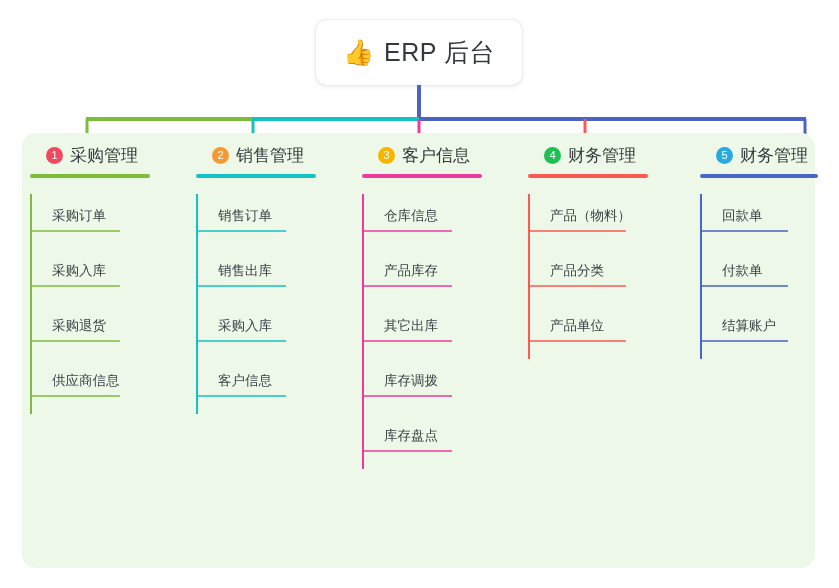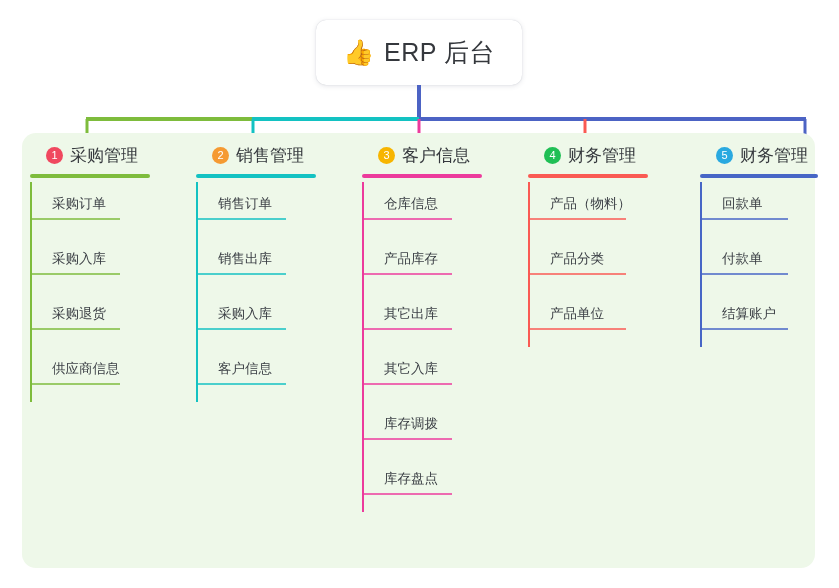--- a/index.html
+++ b/index.html
@@ -101,21 +101,21 @@
     white-space: nowrap;
   }
   .col-rule {
     height: 4px;
     border-radius: 2px;
     margin-top: 5px;
   }
 
   .leaf-list {
     position: relative;
-    margin-top: 4px;
+    margin-top: 16px;
   }
   .leaf {
     position: relative;
     height: 55px;
     box-sizing: border-box;
   }
   .leaf-stem {
     position: absolute;
     left: 0;
     top: 0;
@@ -237,25 +237,20 @@
             <div class="leaf-label">产品库存</div>
             <div class="leaf-rule" style="width: 90px; background: rgb(236, 59, 156); opacity: 0.75;"></div>
           </div>
           <div class="leaf">
             <div class="leaf-stem" style="background: rgb(236, 59, 156);"></div>
             <div class="leaf-label">其它出库</div>
             <div class="leaf-rule" style="width: 90px; background: rgb(236, 59, 156); opacity: 0.75;"></div>
           </div>
           <div class="leaf">
             <div class="leaf-stem" style="background: rgb(236, 59, 156);"></div>
-            <div class="leaf-label">其它入库</div>
-            <div class="leaf-rule" style="width: 90px; background: rgb(236, 59, 156); opacity: 0.75;"></div>
-          </div>
-          <div class="leaf">
-            <div class="leaf-stem" style="background: rgb(236, 59, 156);"></div>
             <div class="leaf-label">库存调拨</div>
             <div class="leaf-rule" style="width: 90px; background: rgb(236, 59, 156); opacity: 0.75;"></div>
           </div>
           <div class="leaf">
             <div class="leaf-stem" style="background: rgb(236, 59, 156);"></div>
             <div class="leaf-label">库存盘点</div>
             <div class="leaf-rule" style="width: 90px; background: rgb(236, 59, 156); opacity: 0.75;"></div>
           </div>
         </div>
       </div>

